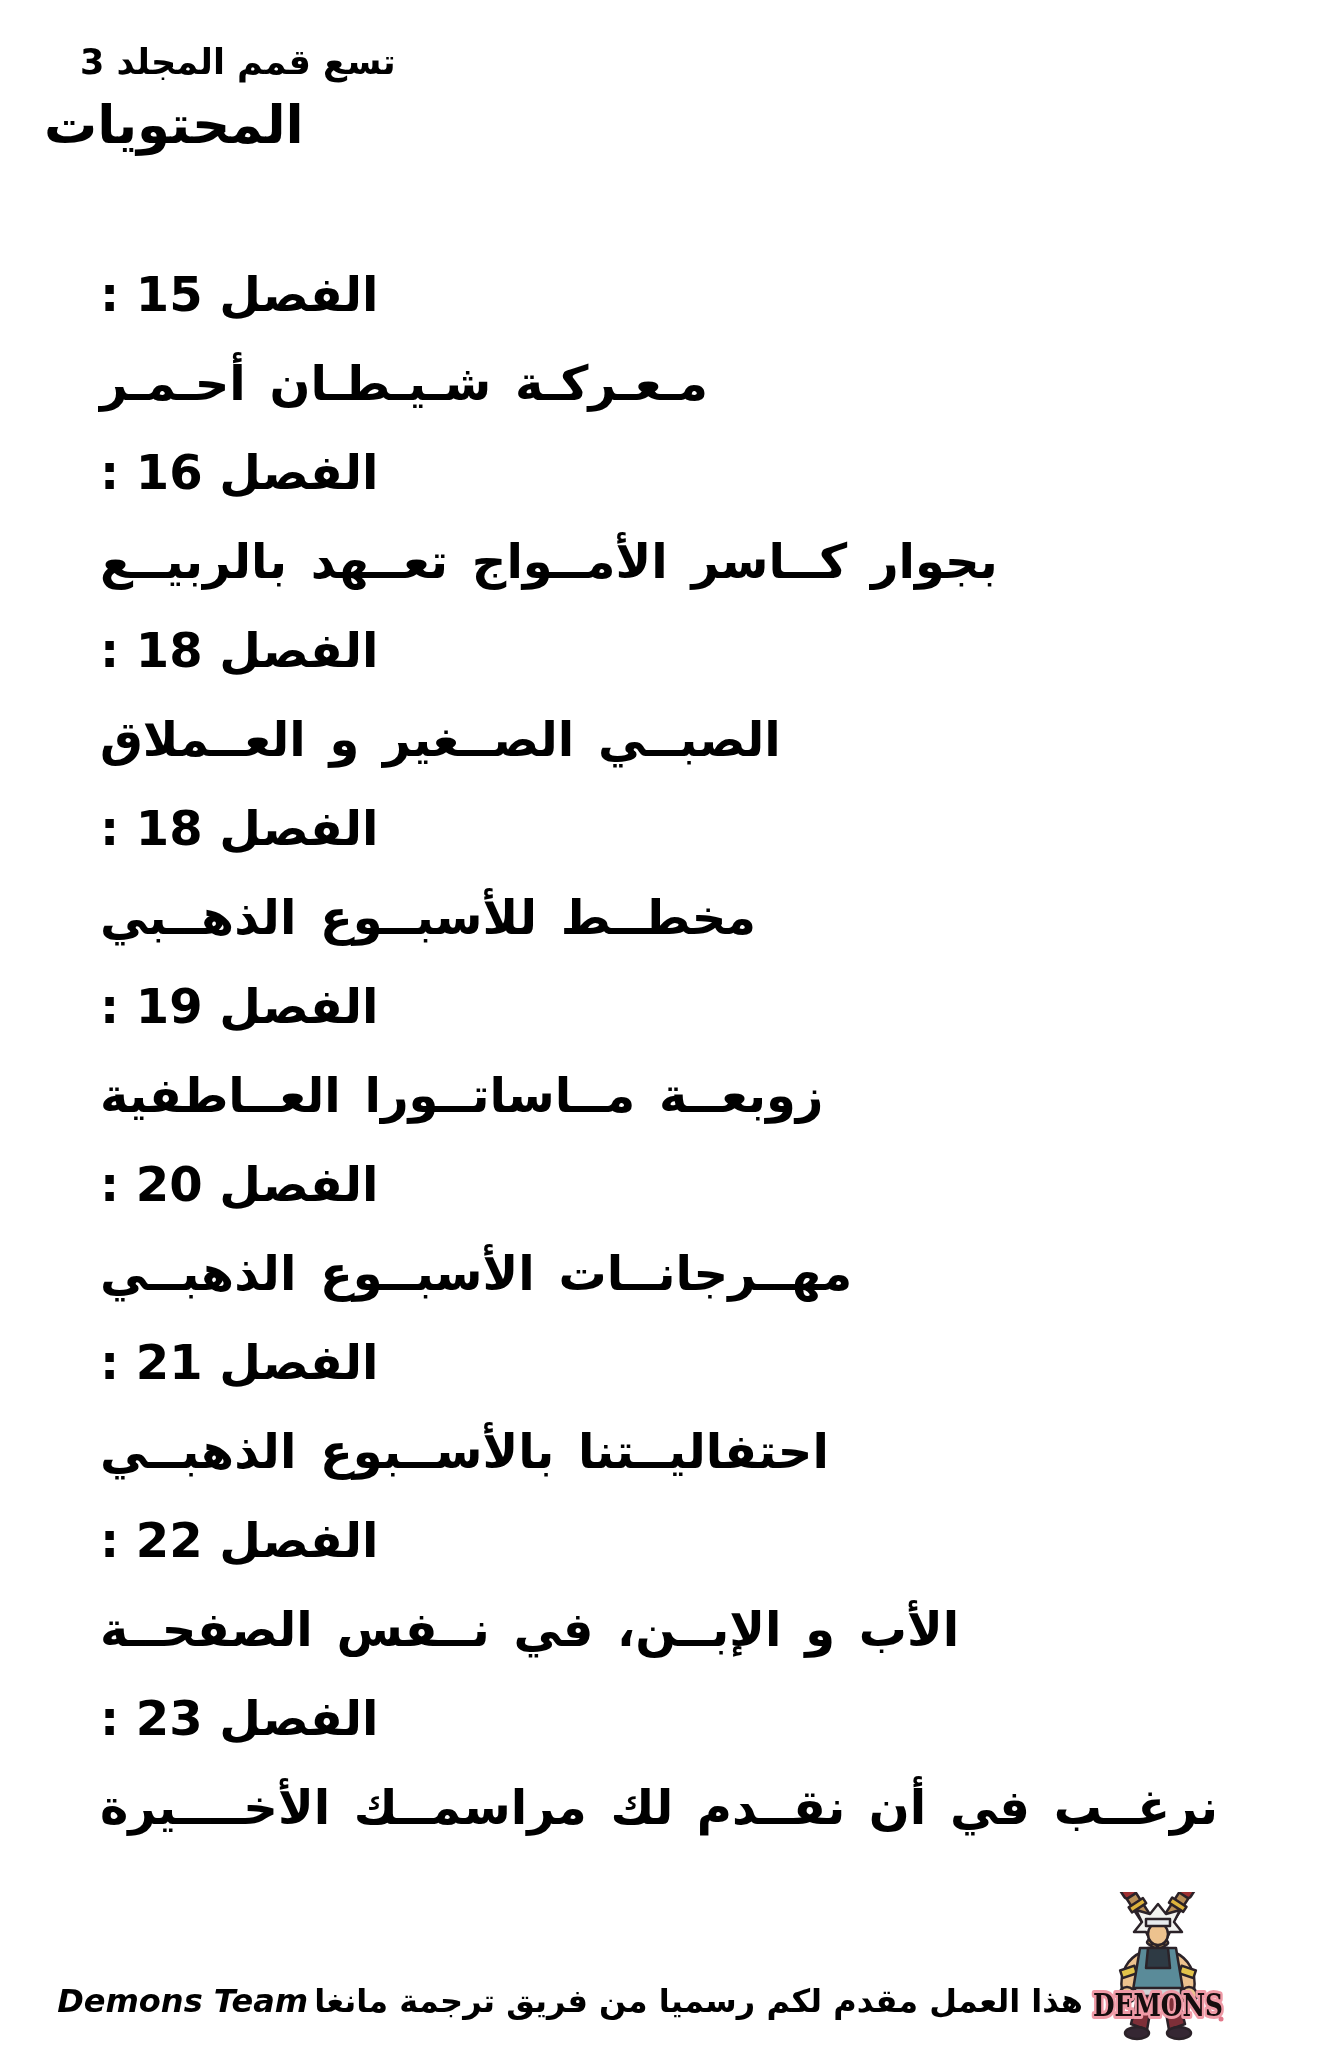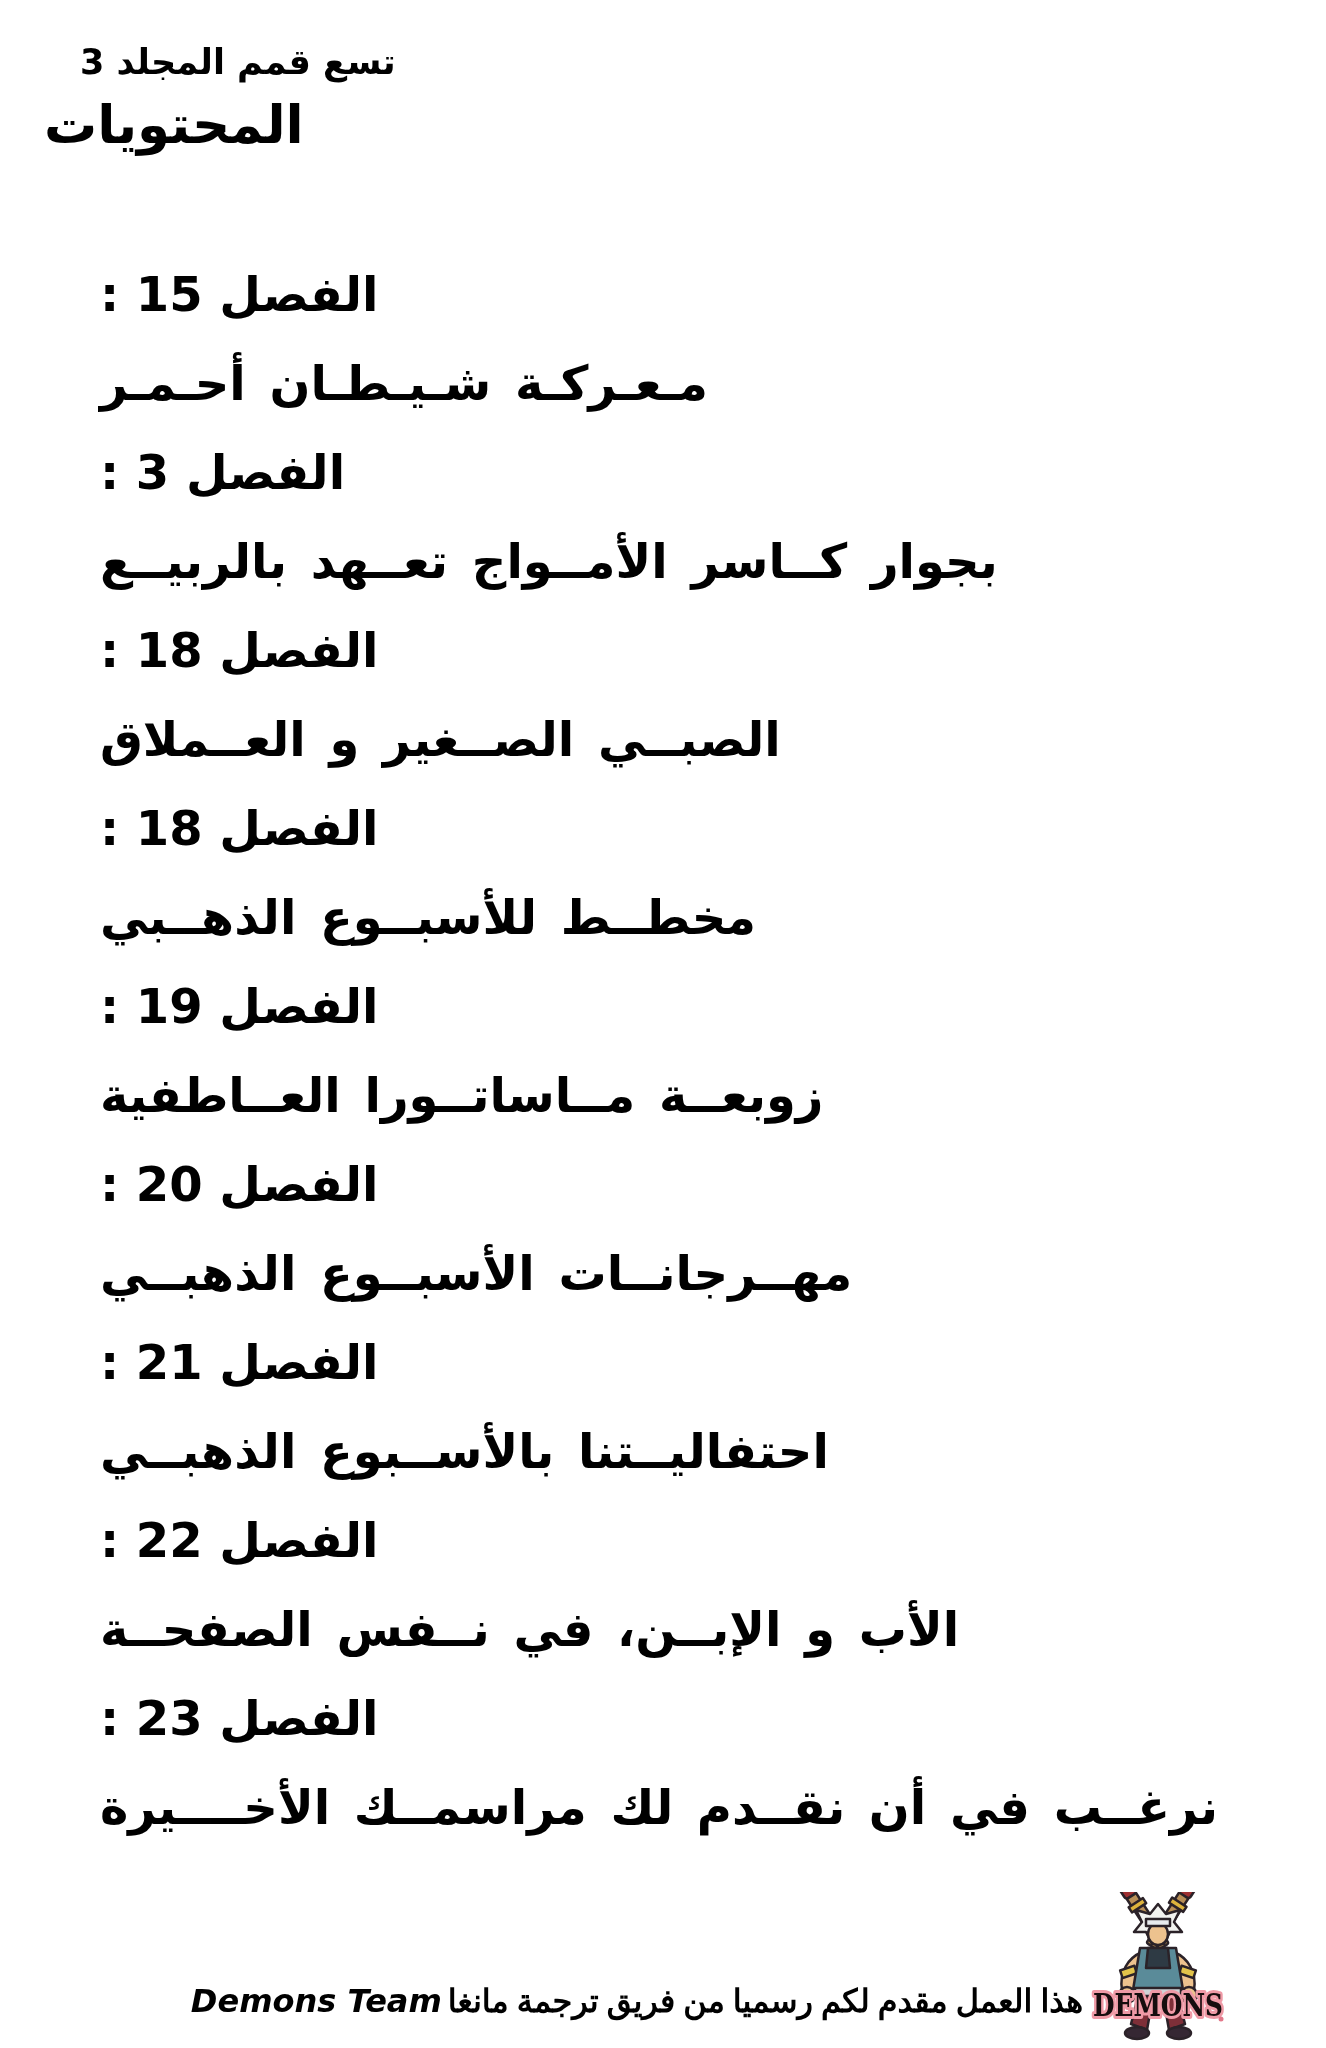--- a/index.html
+++ b/index.html
@@ -66,21 +66,20 @@
   .footer-credit {
     position: absolute;
     top: 1982px;
     right: 243px;
     direction: rtl;
     white-space: nowrap;
     font-size: 32px;
   }
   .credit-ar {
     font-weight: 600;
-    font-family: Liberation Serif, serif;
   }
   .credit-team {
     font-weight: bold;
     font-style: italic;
     margin-right: 6px;
     direction: ltr;
     unicode-bidi: embed;
     margin-left: 15px;
   }
 
@@ -100,21 +99,21 @@
 
 <div class="contents-title">المحتويات</div>
 
 <div class="toc">
 
   <div>
     <div class="ch-heading">الفصل 15 :</div>
     <div class="ch-title">مـعـركـة شـيـطـان أحـمـر</div>
   </div>
   <div>
-    <div class="ch-heading">الفصل 3 :</div>
+    <div class="ch-heading">الفصل 16 :</div>
     <div class="ch-title">بجوار كــاسر الأمــواج تعــهد بالربيــع</div>
   </div>
   <div>
     <div class="ch-heading">الفصل 18 :</div>
     <div class="ch-title">الصبــي الصــغير و العــملاق</div>
   </div>
   <div>
     <div class="ch-heading">الفصل 18 :</div>
     <div class="ch-title">مخطــط للأسبــوع الذهــبي</div>
   </div>

